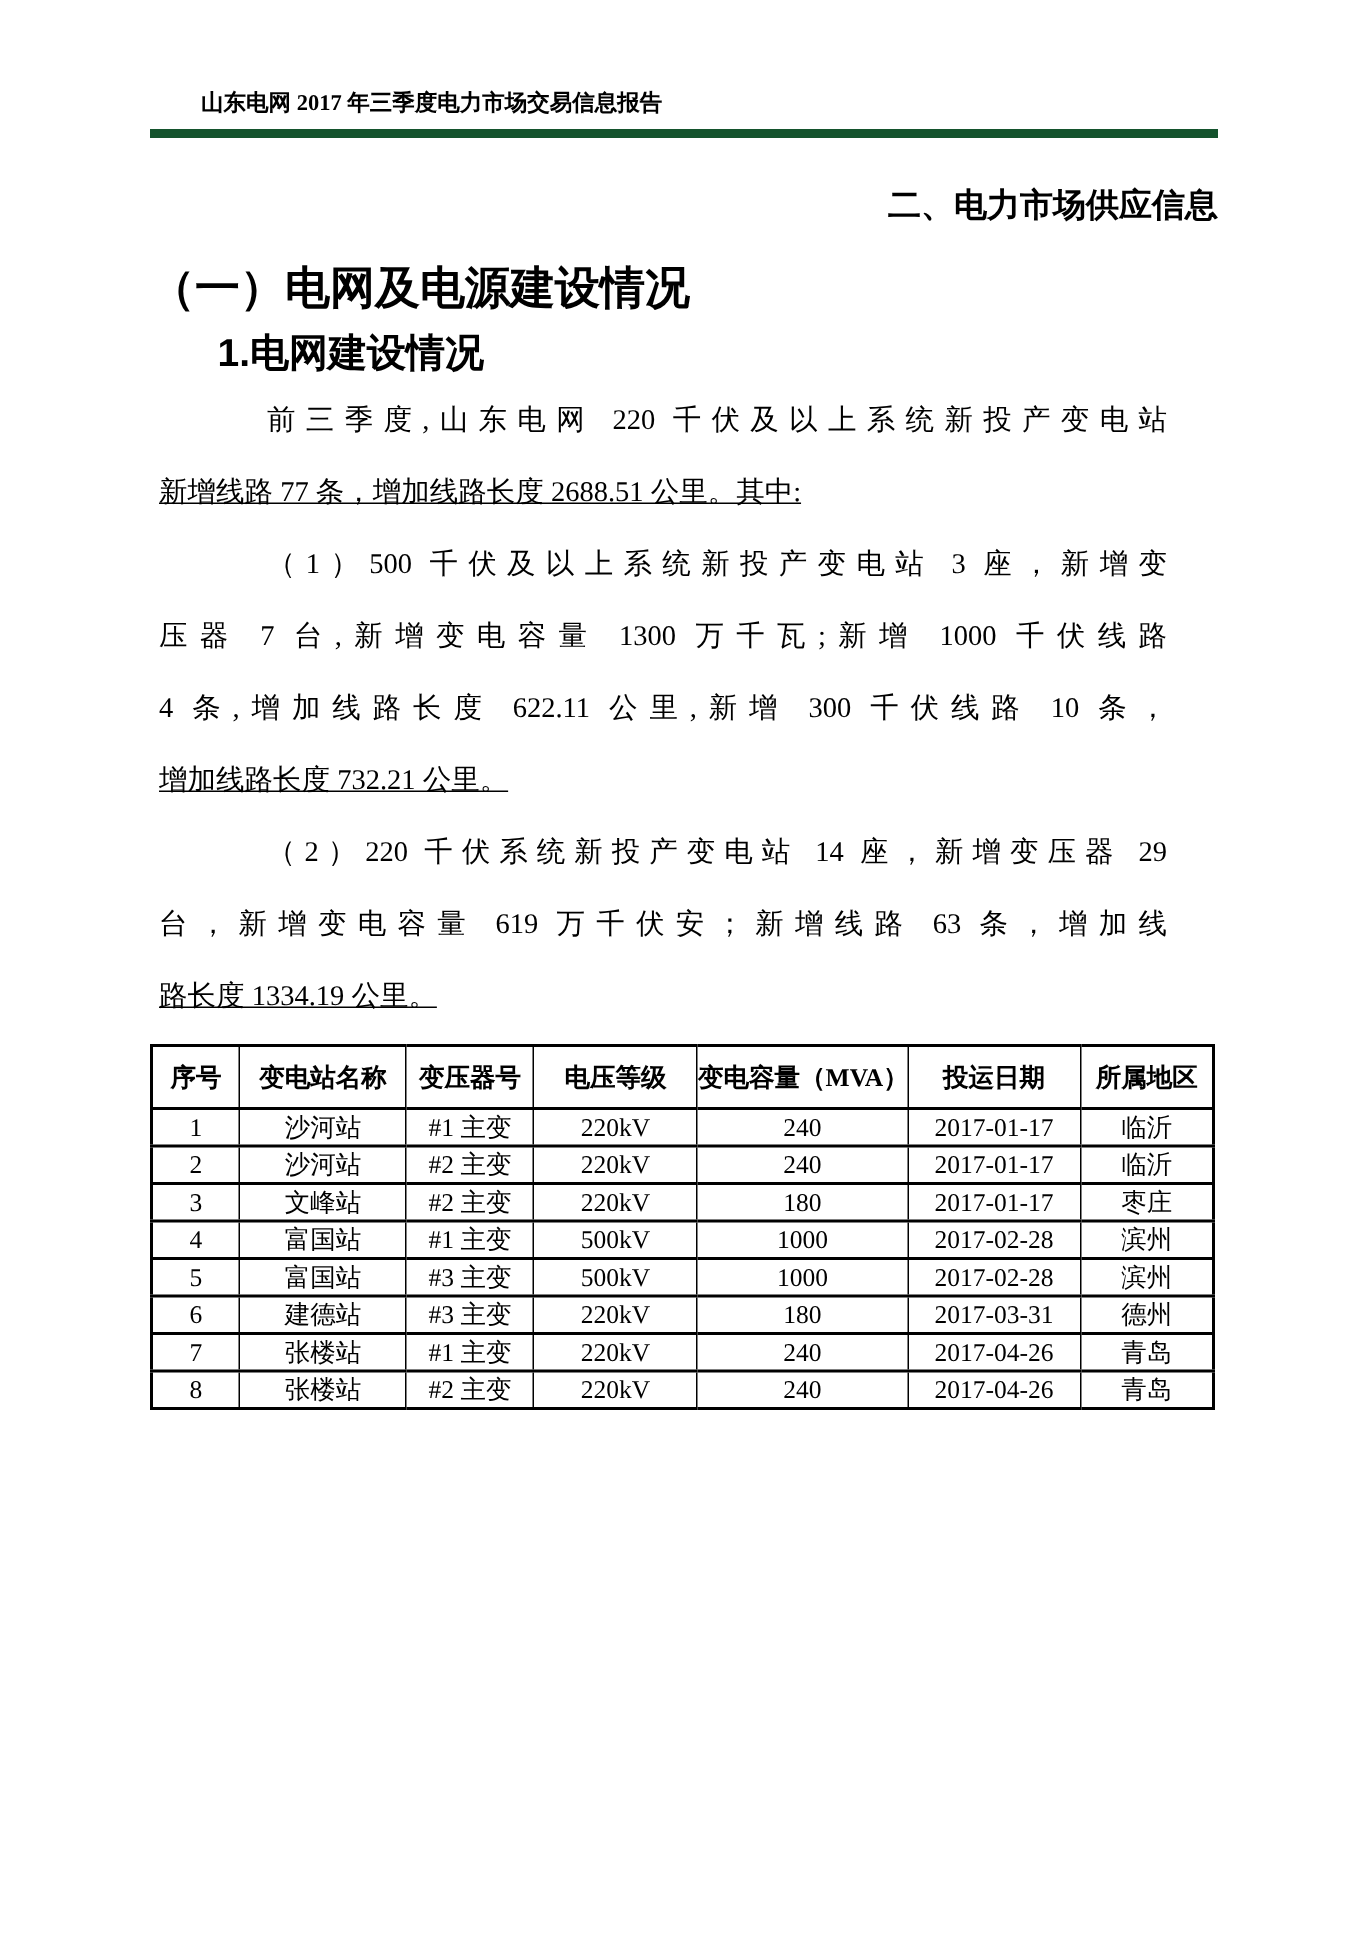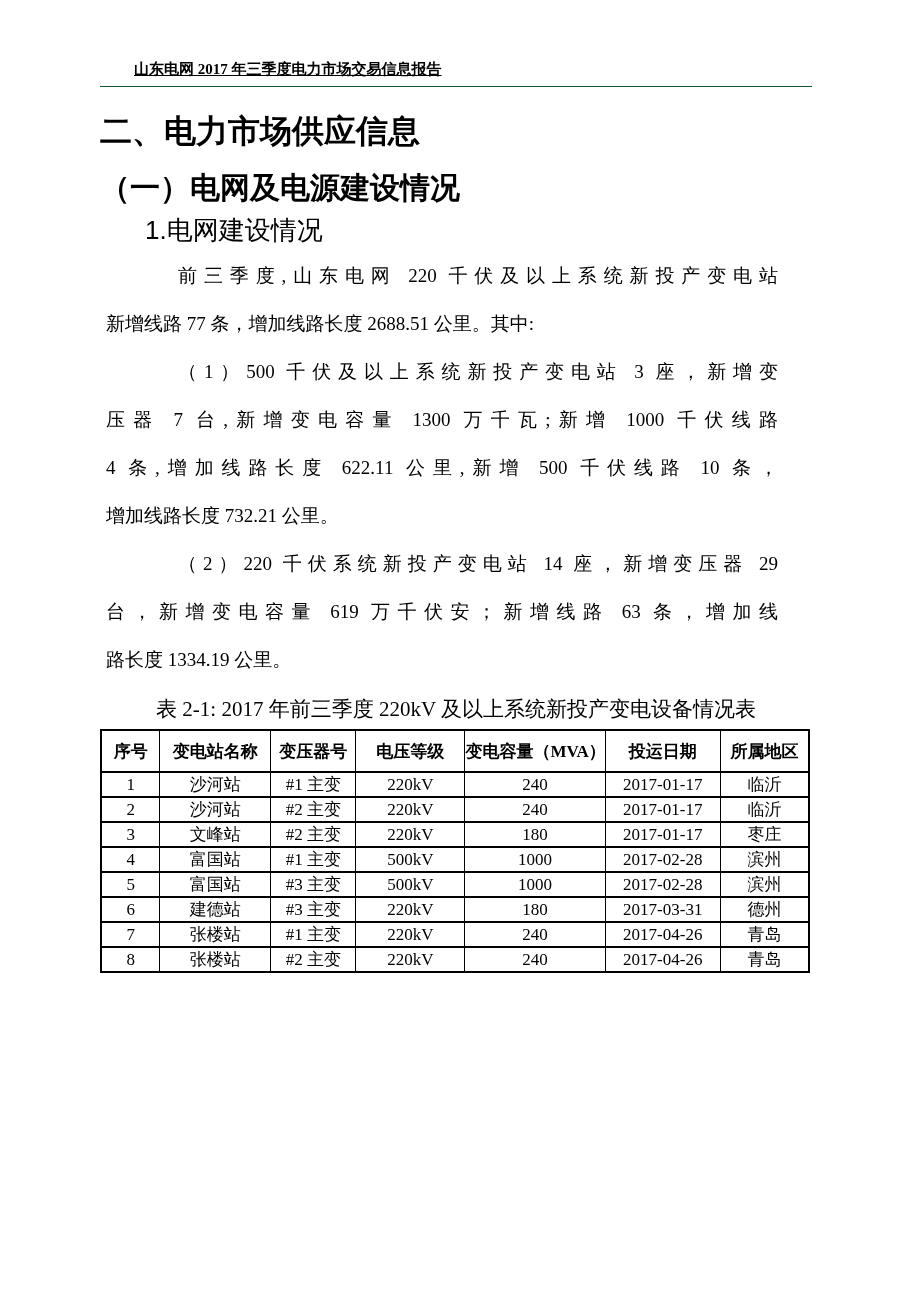--- a/index.html
+++ b/index.html
@@ -12,65 +12,64 @@
   }
   .page {
     width: 912px; height: 1290px;
     padding: 58px 100px 0 100px;
     position: relative;
     background: #ffffff;
   }
   
   .header {
     width: 712px;
-    border-bottom: 1px solid #14532d;
+    border-bottom: 6px solid #14532d;
     padding: 0 0 6px 34px;
     font-family: "Liberation Serif", "DejaVu Serif", serif;
     font-weight: bold;
     font-size: 15px;
     line-height: 22px;
-    text-decoration: underline;
   }
   
   .title {
     margin-top: 28px;
-    text-align: left;
+    text-align: right;
     font-family: "Liberation Sans", "DejaVu Sans", sans-serif;
     font-weight: bold;
-    font-size: 32px;
+    font-size: 22px;
     line-height: 33px;
   }
   
   .section {
     margin-top: 22px;
     font-family: "Liberation Sans", "DejaVu Sans", sans-serif;
     font-weight: bold;
     font-size: 30px;
     line-height: 36px;
   }
   
   .subsection {
     margin-top: 8px;
     margin-left: 45px;
     font-family: "Liberation Sans", "DejaVu Sans", sans-serif;
-    font-weight: normal;
+    font-weight: bold;
     font-size: 26px;
     line-height: 32px;
   }
   .body-text {
     margin: 6px 34px 0 6px;
     font-size: 19px;
     line-height: 48px;
   }
   .para-line {
     text-align: justify;
     text-align-last: justify;
   }
   .para-line.first { text-indent: 72px; }
-  .para-line.last  { text-align-last: left; }
+  .para-line.last  { text-align-last: left; text-decoration: underline; }
   .caption {
     margin-top: 12px;
     text-align: center;
     font-size: 21px;
     line-height: 26px;
   }
   table.equip-table {
     margin-top: 7px;
     width: 710px;
     border-collapse: collapse;
@@ -115,31 +114,30 @@
   <div class="subsection">1.电网建设情况</div>
 
   <div class="body-text" id="body-text">
       <div class="paragraph">
         <div class="para-line first">前三季度,山东电网 220 千伏及以上系统新投产变电站</div>
         <div class="para-line last">新增线路 77 条，增加线路长度 2688.51 公里。其中:</div>
       </div>
       <div class="paragraph">
         <div class="para-line first">（1）500 千伏及以上系统新投产变电站 3 座，新增变</div>
         <div class="para-line">压器 7 台,新增变电容量 1300 万千瓦;新增 1000 千伏线路</div>
-        <div class="para-line">4 条,增加线路长度 622.11 公里,新增 500 千伏线路 10 条，</div>
+        <div class="para-line">4 条,增加线路长度 622.11 公里,新增 300 千伏线路 10 条，</div>
         <div class="para-line last">增加线路长度 732.21 公里。</div>
       </div>
       <div class="paragraph">
         <div class="para-line first">（2）220 千伏系统新投产变电站 14 座，新增变压器 29</div>
         <div class="para-line">台，新增变电容量 619 万千伏安；新增线路 63 条，增加线</div>
         <div class="para-line last">路长度 1334.19 公里。</div>
       </div>
     </div>
 
-  <div class="caption">表 2-1: 2017 年前三季度 220kV 及以上系统新投产变电设备情况表</div>
 
   <table class="equip-table">
     <colgroup>
       <col class="c1">
         <col class="c2">
         <col class="c3">
         <col class="c4">
       <col class="c5">
         <col class="c6">
         <col class="c7">

